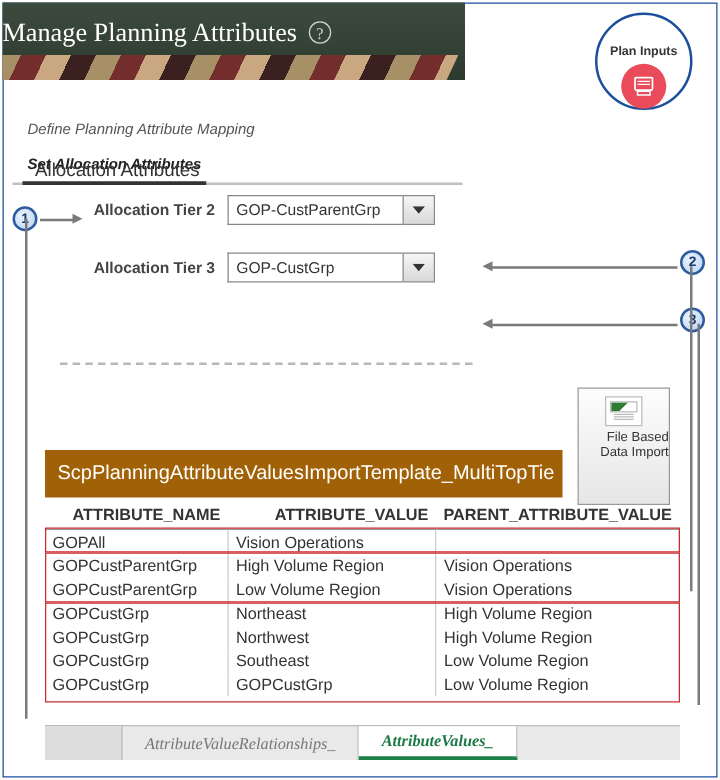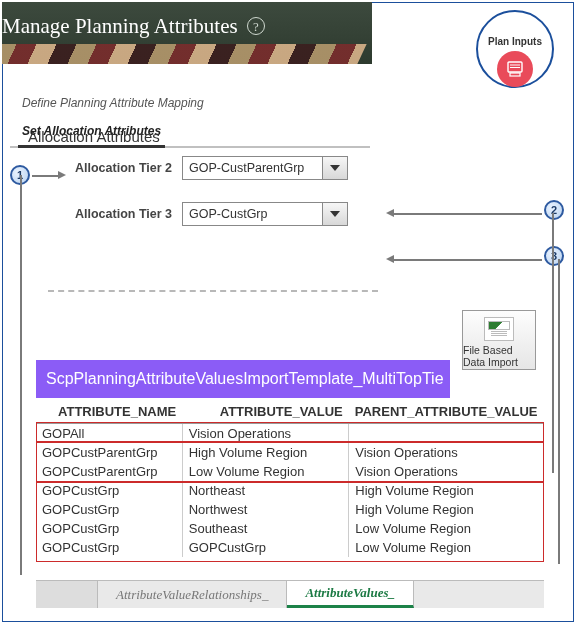--- a/index.html
+++ b/index.html
@@ -165,24 +165,24 @@
     position:absolute;width:0;height:0;
     border-top:4px solid transparent;
     border-bottom:4px solid transparent;
   }
   .arrowhead.left { border-right:8px solid #7a7a7a; }
   .arrowhead.right { border-left:8px solid #7a7a7a; }
   
   .fbdi {
     position:absolute;
     top: 310px; right: 40px;
-    width: 74px; height: 60px;
+    width: 74px; height: 94px;
     border:1px solid #999;
     background:linear-gradient(#fdfdfd,#e6e6e6);
-    text-align:left;
+    text-align:right;
     font-size:10.5px;
     color:#333;
     padding-top:6px;
     line-height:1.15;
   }
   .fbdi-icon{
     width:30px;height:24px;margin:0 auto 3px;
     background:#fff;border:1px solid #bbb;position:relative;
   }
   .fbdi-icon::before{
@@ -192,21 +192,21 @@
   }
   .fbdi-icon::after{
     content:"";position:absolute;left:6px;right:6px;bottom:4px;height:1px;background:#bbb;
     box-shadow:0 -2px 0 #bbb, 0 -4px 0 #bbb;
   }
   
   .template-title {
     position:absolute;
     top: 360px; left: 36px;
     width: 414px; height: 38px;
-    background:#8b5cf6;
+    background:#a16207;
     color:#fff;
     font-size:16px;
     line-height:38px;
     padding-left:10px;
     overflow:hidden;white-space:nowrap;
   }
   
   .data-table {
     position:absolute;
     top: 400px; left: 36px;

